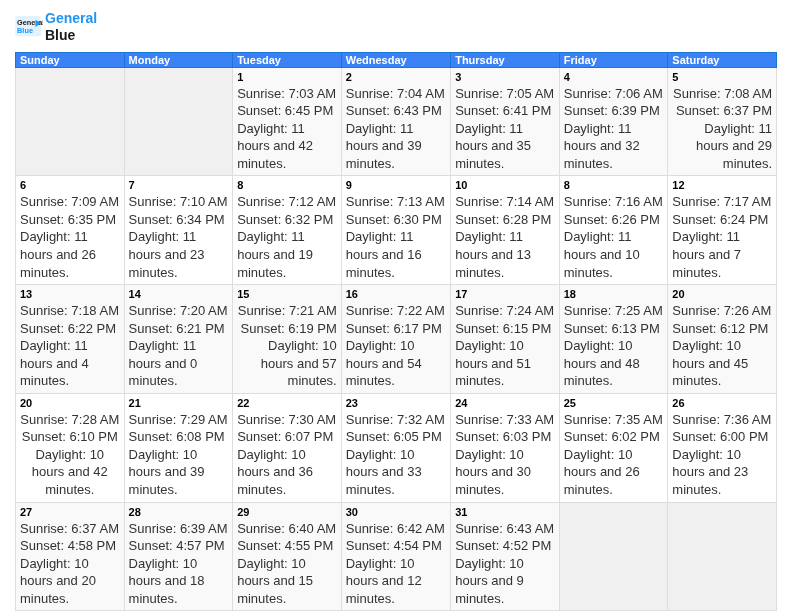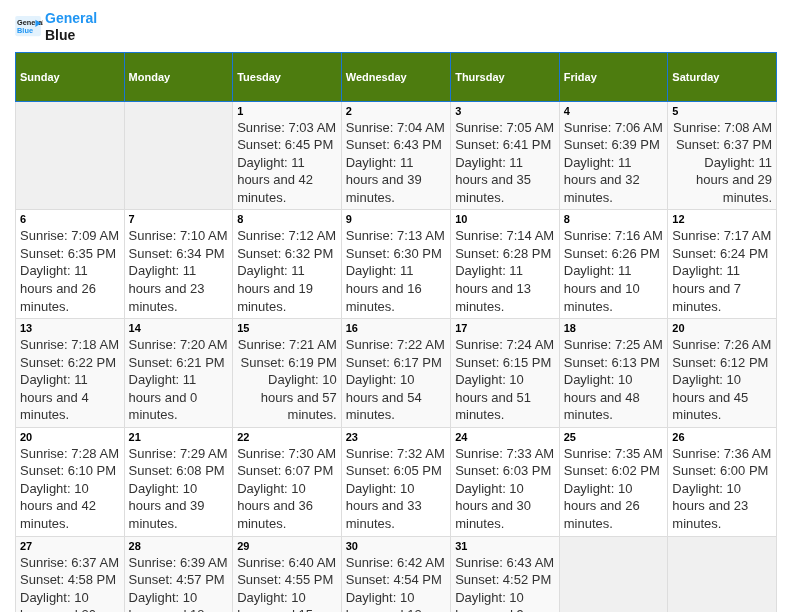--- a/index.html
+++ b/index.html
@@ -33,23 +33,23 @@
     }
     .title-block {
       text-align: right;
     }
     .calendar {
       width: 100%;
       border-collapse: collapse;
       font-size: 10.5px;
     }
     .calendar th {
-      background: #4d7c0f;
+      background: #3b82f6;
       color: #fff;
-      padding: 18px 4px;
+      padding: 1px 4px;
       text-align: left;
       font-weight: bold;
       font-size: 11px;
       border: 1px solid #1976d2;
     }
     .calendar td {
       vertical-align: top;
       border: 1px solid #ddd;
       padding: 3px 4px;
       width: 113px;
@@ -232,21 +232,21 @@
           <td>
             <span class="day-num">20</span>
             <div class="day-info" style="white-space: pre-line;">Sunrise: 7:26 AM
 Sunset: 6:12 PM
 Daylight: 10 hours and 45 minutes.</div>
           </td>
         </tr>
         <tr>
           <td>
             <span class="day-num">20</span>
-            <div class="day-info" style="white-space: pre-line;">Sunrise: 7:28 AM
+            <div class="day-info" style="white-space: pre-line; text-align: center;">Sunrise: 7:28 AM
 Sunset: 6:10 PM
 Daylight: 10 hours and 42 minutes.</div>
           </td>
           <td>
             <span class="day-num">21</span>
             <div class="day-info" style="white-space: pre-line;">Sunrise: 7:29 AM
 Sunset: 6:08 PM
 Daylight: 10 hours and 39 minutes.</div>
           </td>
           <td>

